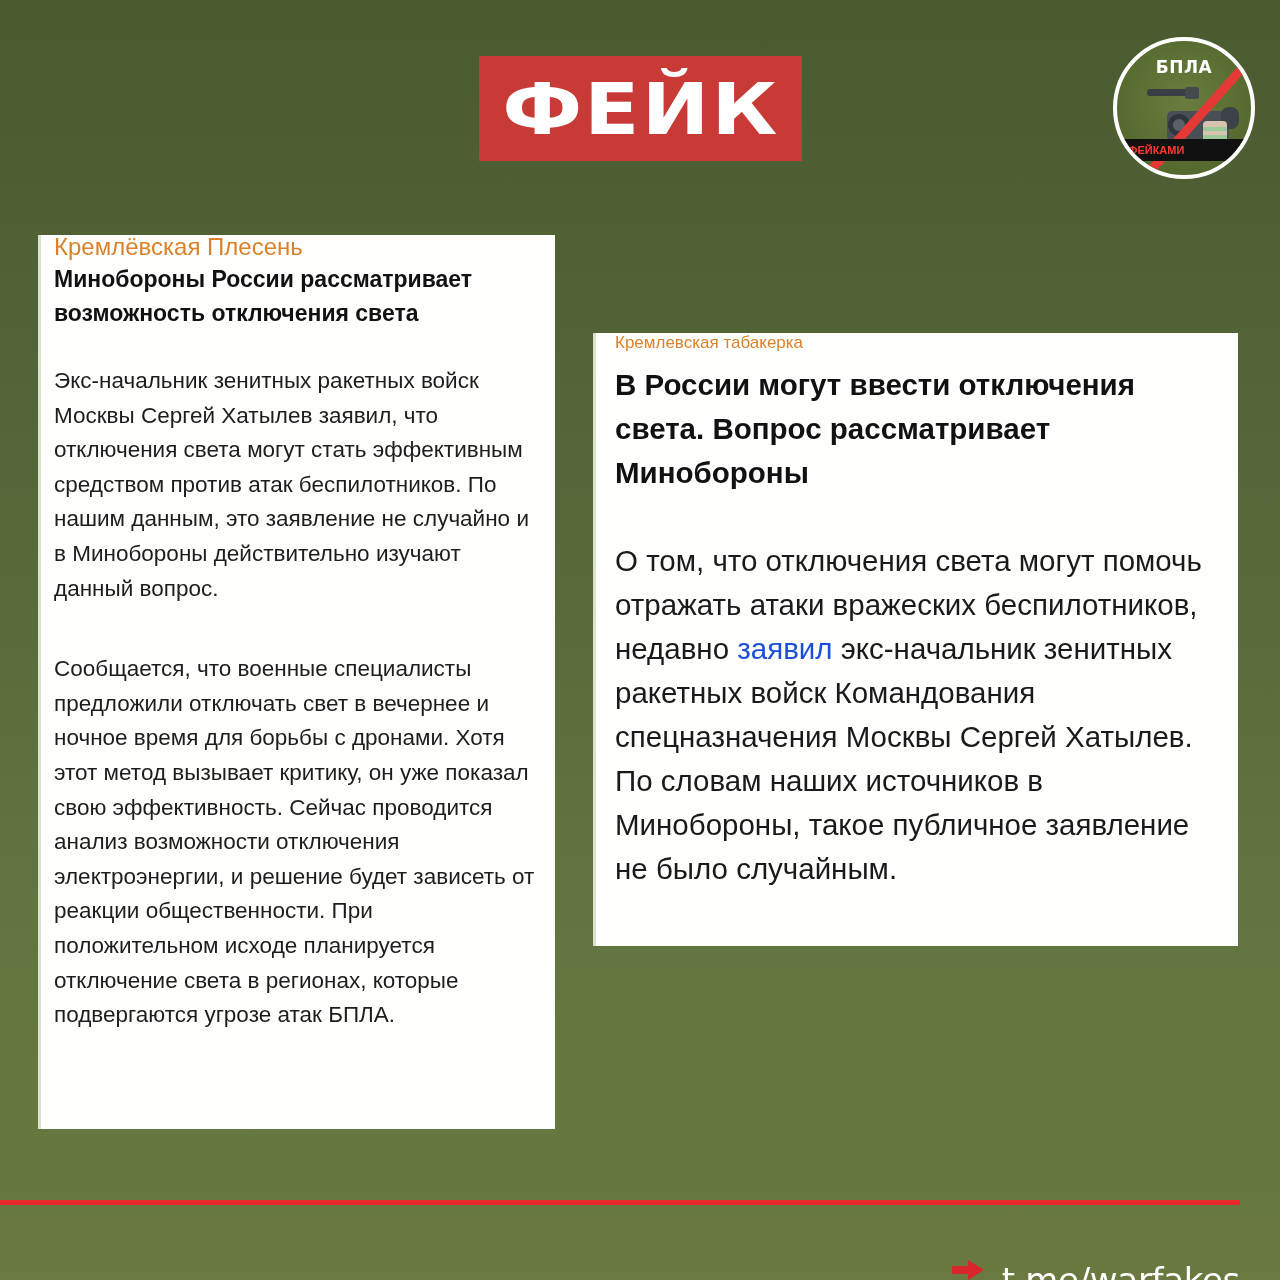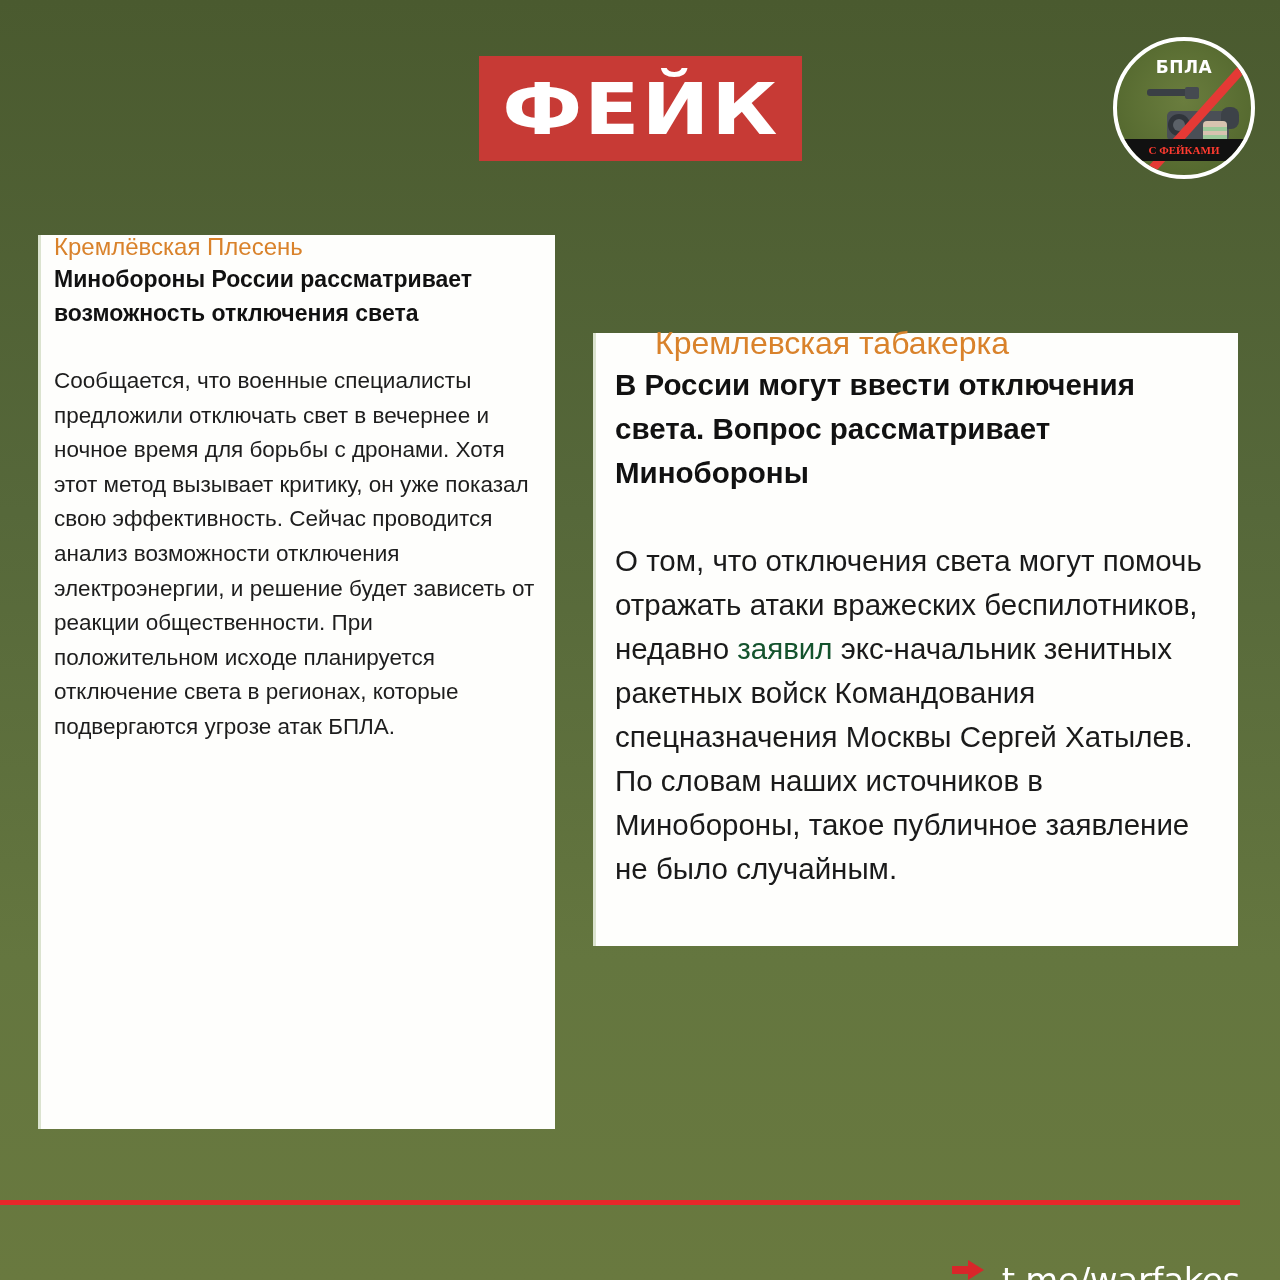--- a/index.html
+++ b/index.html
@@ -43,23 +43,22 @@
       position: absolute; top: 16px; left: 0; width: 100%;
       text-align: center;
       color: #ffffff; font-weight: bold;
       font-family: "DejaVu Sans", sans-serif;
       font-size: 17px; letter-spacing: 0.5px;
     }
     .logo-bottom {
       position: absolute; top: 98px; left: 0; width: 100%;
       height: 22px;
       background: #111111;
-      text-align: center;
       color: #ff3b30; font-weight: bold;
-      font-family: Liberation Serif, serif;
+      font-family: Liberation Sans, sans-serif;
       font-size: 11px; line-height: 22px;
     }
     .logo svg { position: absolute; left: 0; top: 0; }
 
     
     .card {
       position: absolute;
       background: #fefefc;
       border-left: 3px solid #dbe3cf;
     }
@@ -88,39 +87,38 @@
     }
     .card-left .para {
       color: #1d1d1d;
       font-size: 22.5px;
       line-height: 34.6px;
       margin-top: 34px;
     }
     .card-left .para + .para { margin-top: 46px; }
 
     .card-right .channel {
-      font-size: 32px;
+      font-size: 17px;
       line-height: 24px;
       margin-top: -2px;
-      margin-left: 40px;
     }
     .card-right .title {
       color: #111111;
       font-weight: bold;
       font-size: 29.5px;
       line-height: 44px;
       margin-top: 8px;
     }
     .card-right .para {
       color: #1a1a1a;
       font-size: 29.5px;
       line-height: 44px;
       margin-top: 44px;
     }
-    .link { color: #14532d; }
+    .link { color: #1d4ed8; }
 
     
     .red-line {
       position: absolute;
       left: 0; top: 1200px;
       width: 1240px; height: 5px;
       background: #e8282a;
     }
     .footer-link {
       position: absolute;
@@ -160,20 +158,21 @@
 
     <line x1="35" y1="128" x2="130" y2="22" stroke="#e53935" stroke-width="9"></line>
   </svg>
   <div class="logo-top">БПЛА</div>
   <div class="logo-bottom">С ФЕЙКАМИ</div>
 </div>
 
 <div class="card card-left">
   <div class="channel">Кремлёвская Плесень</div>
   <div class="title">Минобороны России рассматривает возможность отключения света</div>
+  <div class="para">Экс-начальник зенитных ракетных войск Москвы Сергей Хатылев заявил, что отключения света могут стать эффективным средством против атак беспилотников. По нашим данным, это заявление не случайно и в Минобороны действительно изучают данный вопрос.</div>
   <div class="para">Сообщается, что военные специалисты предложили отключать свет в вечернее и ночное время для борьбы с дронами. Хотя этот метод вызывает критику, он уже показал свою эффективность. Сейчас проводится анализ возможности отключения электроэнергии, и решение будет зависеть от реакции общественности. При положительном исходе планируется отключение света в регионах, которые подвергаются угрозе атак БПЛА.</div>
 </div>
 
 <div class="card card-right">
   <div class="channel">Кремлевская табакерка</div>
   <div class="title">В России могут ввести отключения света. Вопрос рассматривает Минобороны</div>
   <div class="para"><span>О том, что отключения света могут помочь отражать атаки вражеских беспилотников, недавно </span><span class="link">заявил</span><span> экс-начальник зенитных ракетных войск Командования спецназначения Москвы Сергей Хатылев. По словам наших источников в Минобороны, такое публичное заявление не было случайным.</span></div>
 </div>
 
 <div class="red-line"></div>

